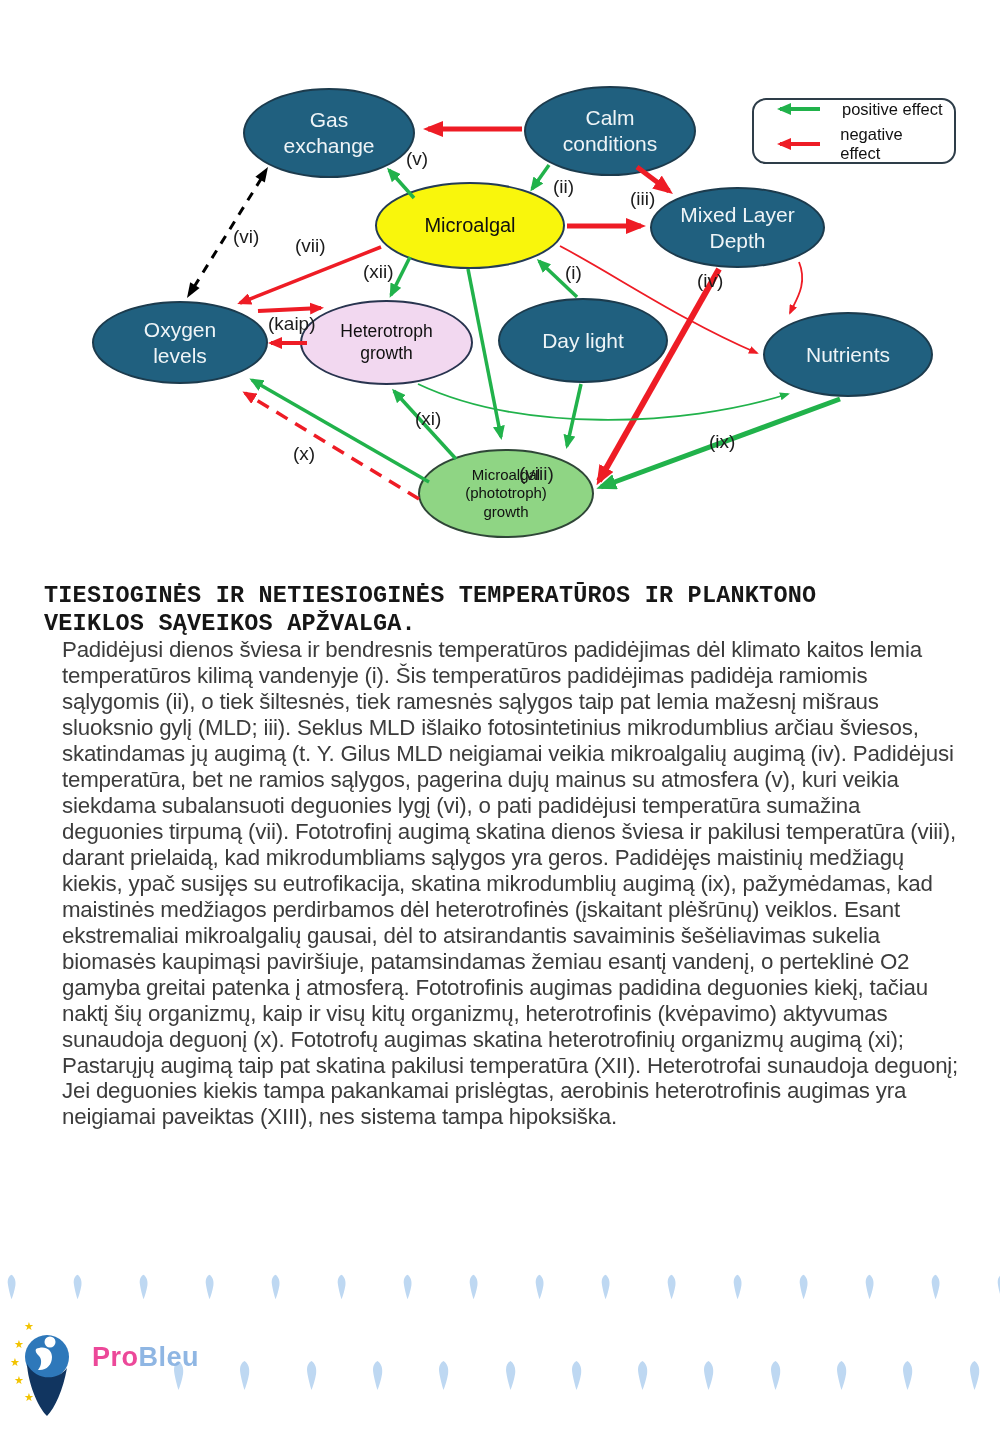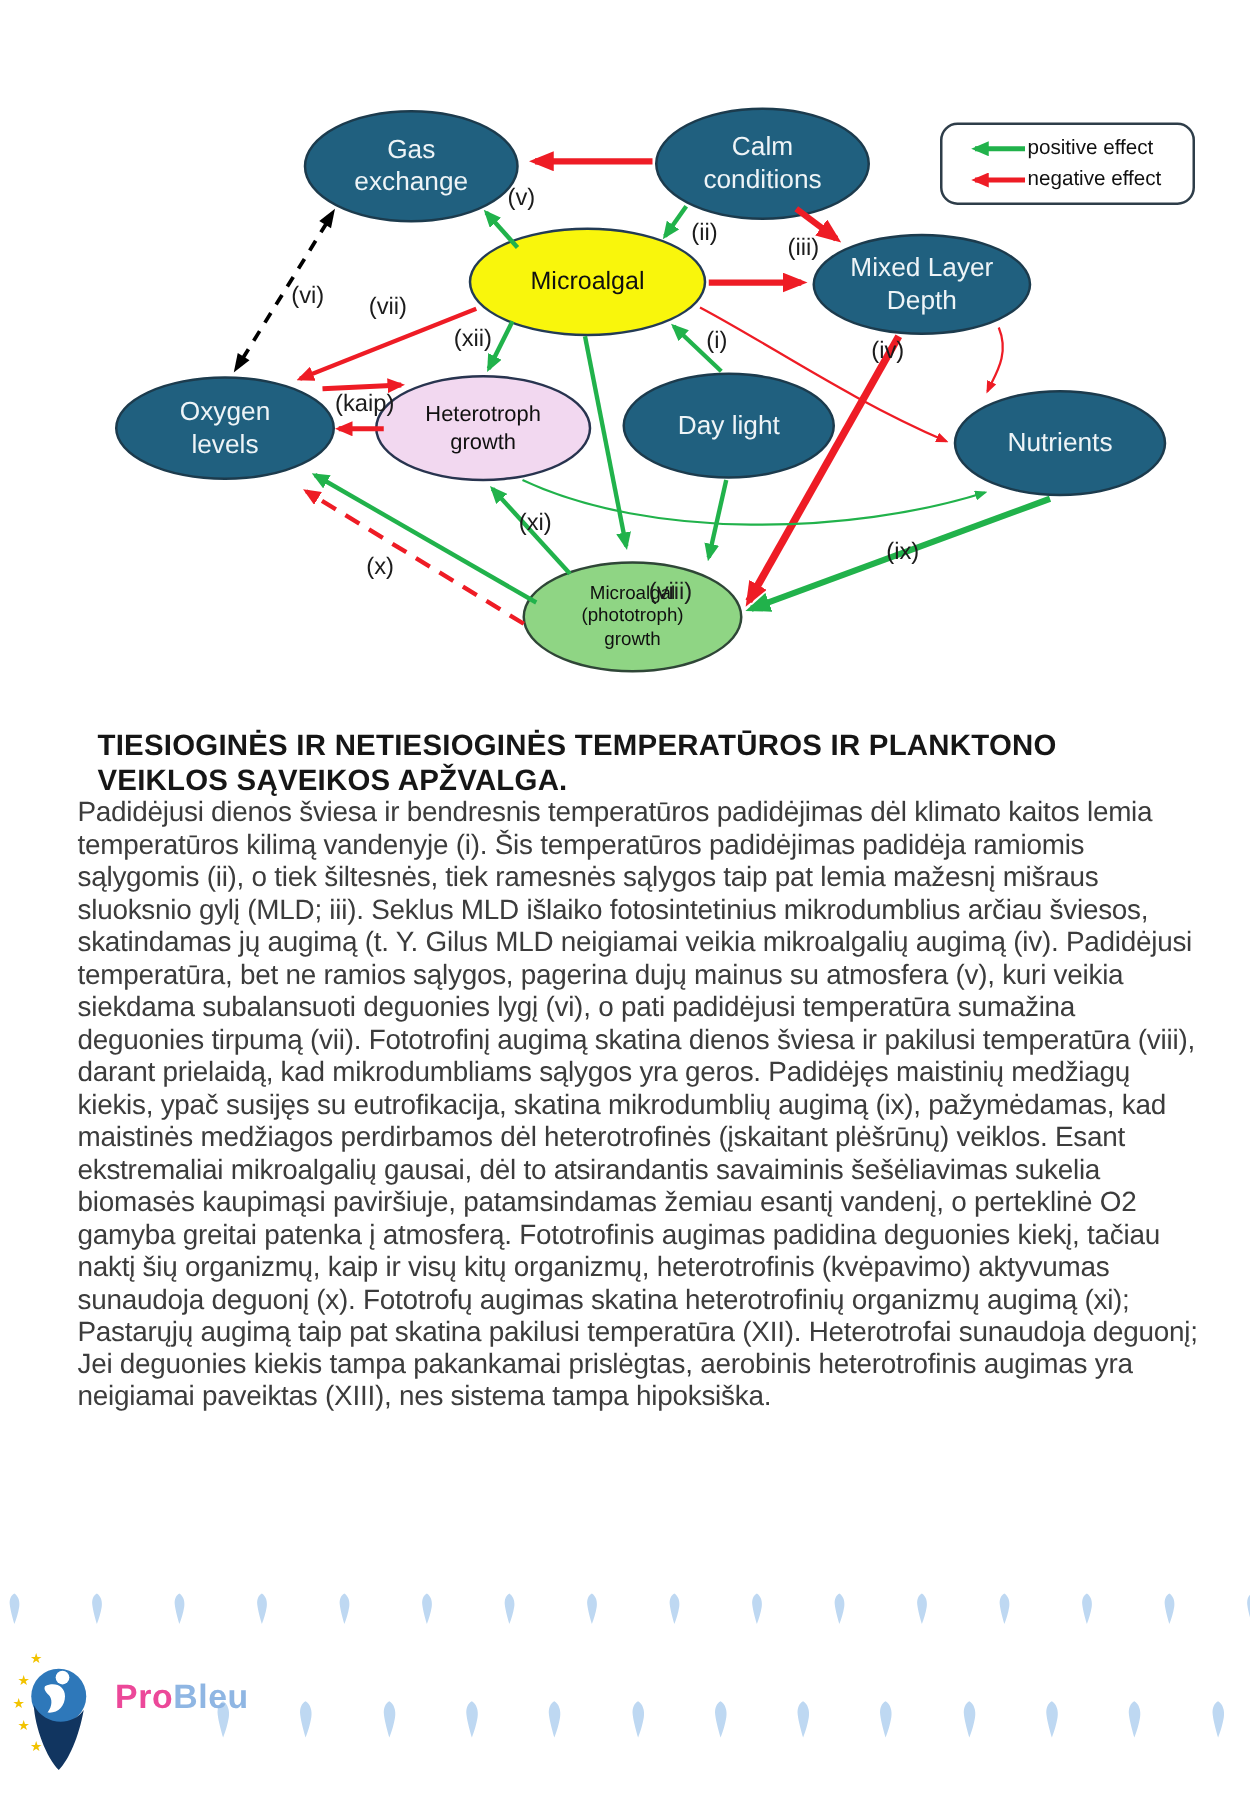--- a/index.html
+++ b/index.html
@@ -23,27 +23,27 @@
 
   .arrows { position:absolute; left:0; top:0; }
 
   
   .legend {
     position:absolute; left:752px; top:98px; width:204px; height:66px;
     border:2.5px solid #2e3d49; border-radius:14px; background:#fff;
     display:flex; flex-direction:column; justify-content:center; gap:6px;
     padding:4px 10px; box-sizing:border-box;
   }
-  .legend-row { display:flex; align-items:center; gap:0; font-size:16.5px; color:#111; }
+  .legend-row { display:flex; align-items:center; gap:20px; font-size:16.5px; color:#111; }
 
   
   .article-heading {
-    position:absolute; left:78px; top:582px; width:905px;
+    position:absolute; left:44px; top:582px; width:905px;
     font-size:23.5px; font-weight:bold; color:#161616;
-    line-height:1.2; white-space:pre-line; letter-spacing:0.2px;
+    line-height:1.2; white-space:pre-line; letter-spacing:0.2px;font-family:Liberation Mono, monospace;
   }
   .article-body {
     position:absolute; left:62px; top:637px; width:903px;
     font-size:22.3px; color:#3c3c3c; line-height:1.165; letter-spacing:-0.2px;
   }
 
   
   .drop { position:absolute; }
   .logo-mark { position:absolute; left:14px; top:1318px; }
   .logo-star { position:absolute; font-size:11px; color:#f2c300; }

